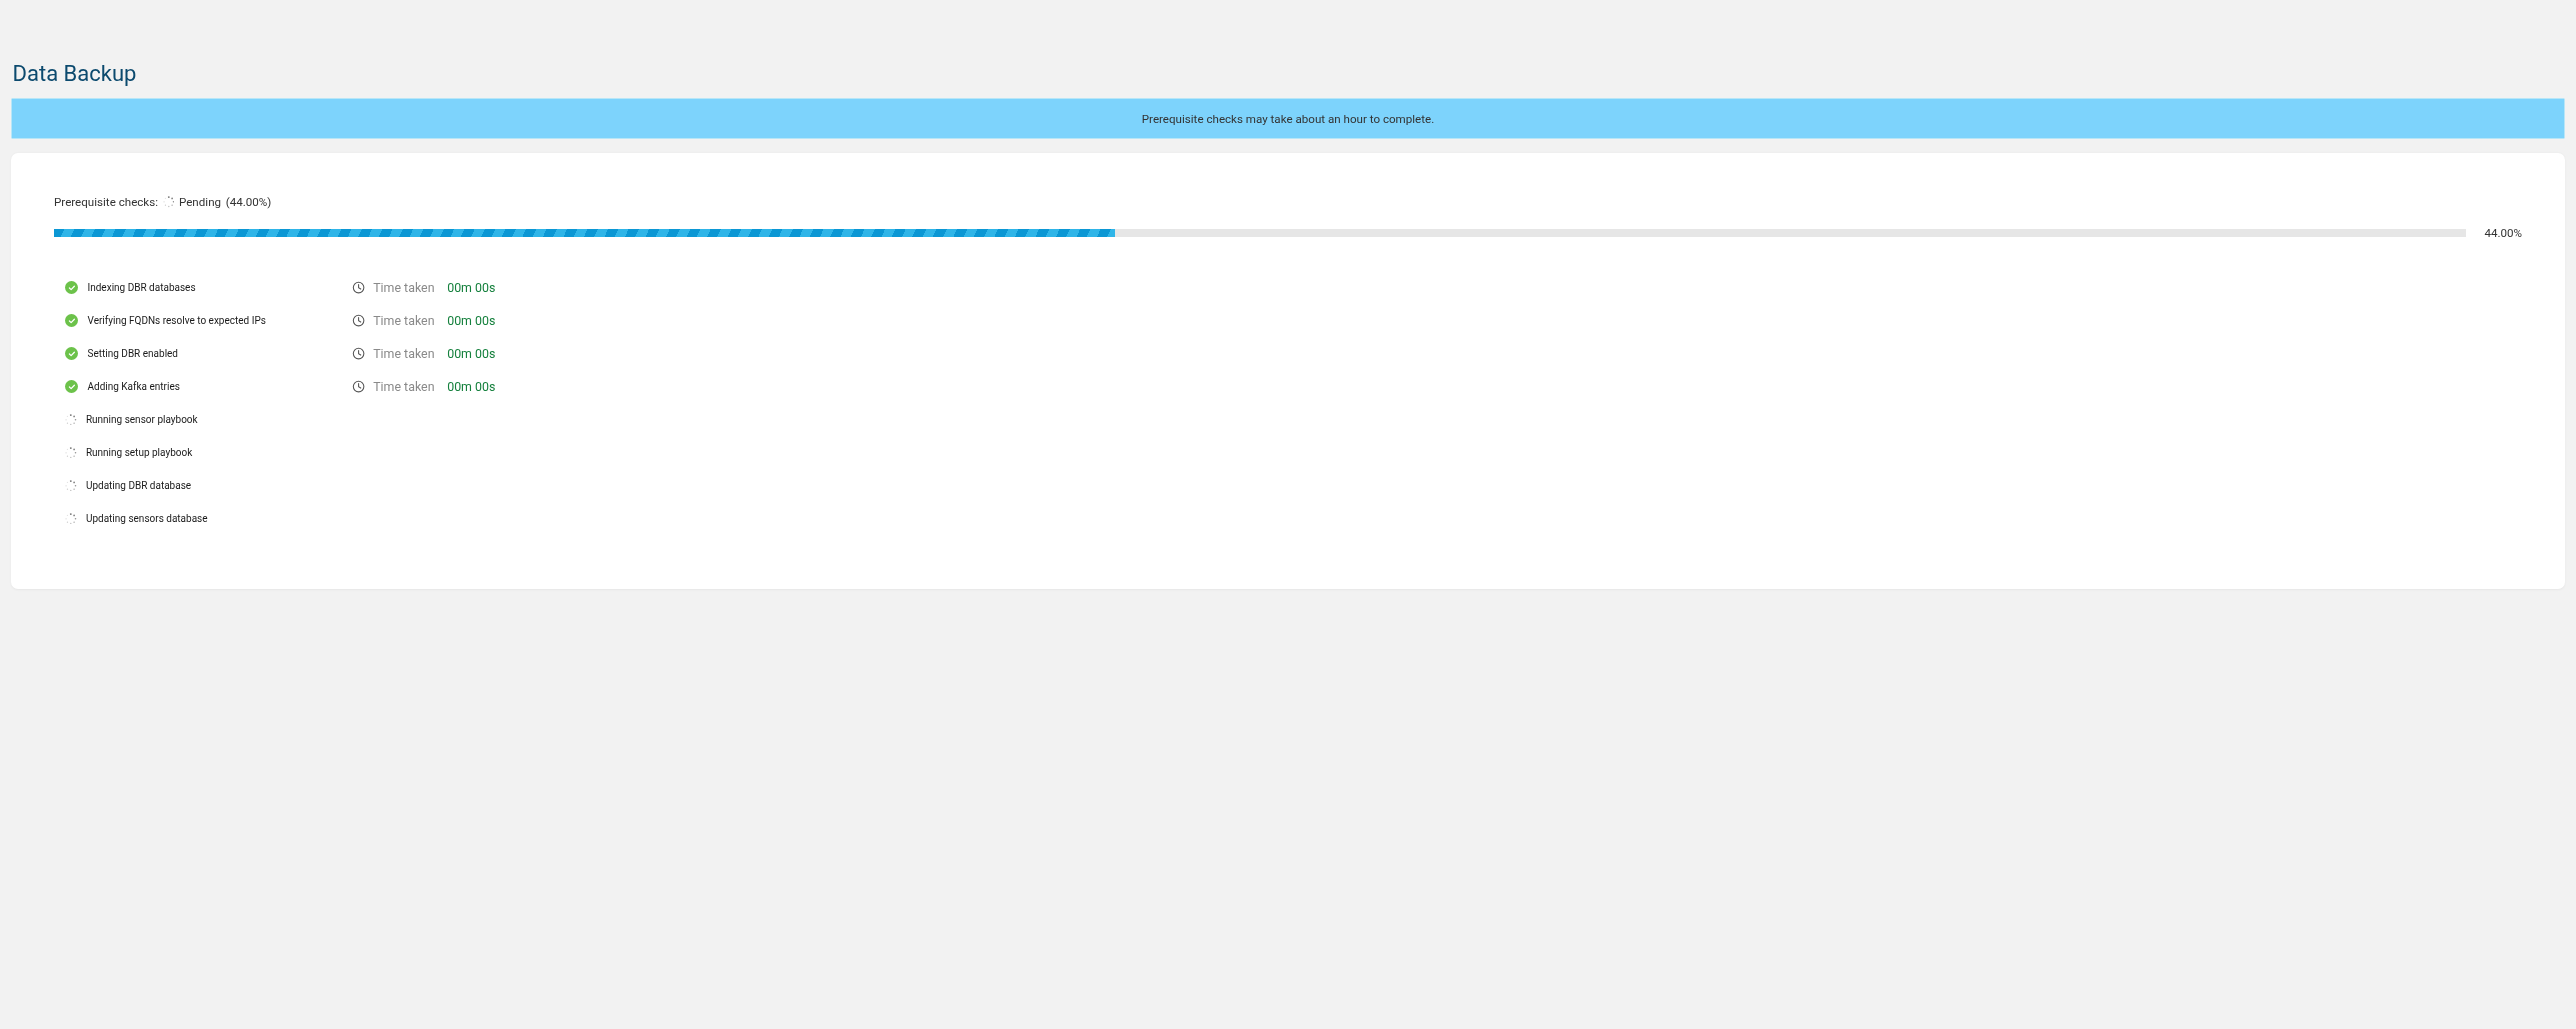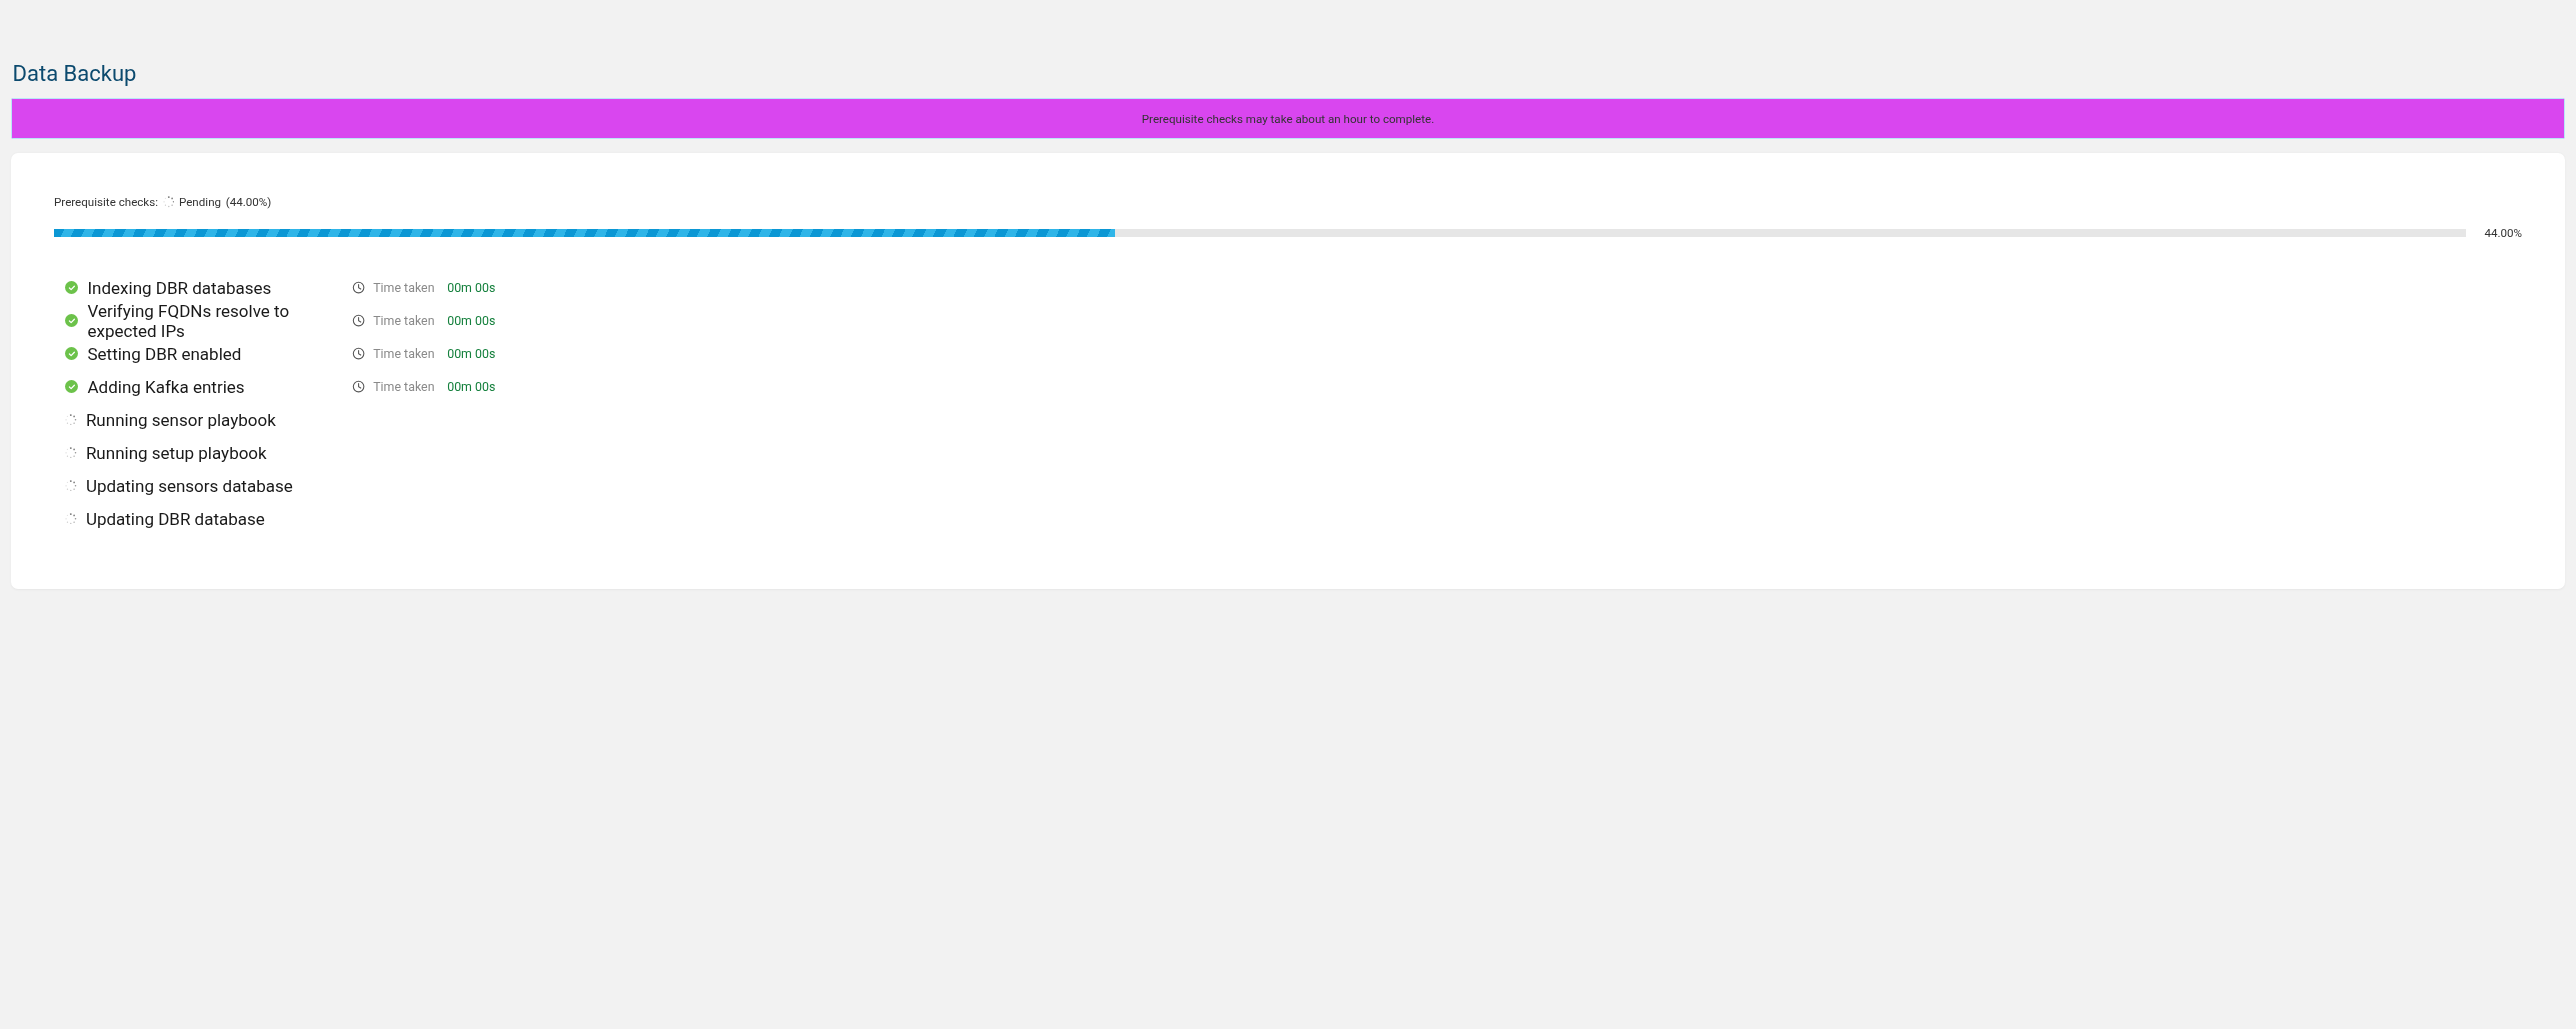--- a/index.html
+++ b/index.html
@@ -15,21 +15,21 @@
     }
     .page-title {
       font-size: 22px;
       font-weight: 400;
       color: #0c4a6e;
       margin-bottom: 12.4px;
       padding-left: 1.6px;
       margin-top: 47px;
     }
     .info-banner {
-      background: #d946ef;
+      background: #7dd3fc;
       border: 0.8px solid #b8e6f7;
       border-radius: 1.6px;
       padding: 12.4px;
       text-align: center;
       font-size: 11.6px;
       color: #333;
       margin-bottom: 14px;
     }
     .card {
       background: #ffffff;
@@ -83,21 +83,21 @@
       height: 33px;
     }
     .check-left {
       display: flex;
       align-items: center;
       gap: 9.3px;
       width: 287px;
       flex-shrink: 0;
     }
     .check-label {
-      font-size: 17px;
+      font-size: 10px;
       color: #1a1a1a;
     }
     .check-right {
       display: flex;
       align-items: center;
       gap: 8px;
     }
     .time-label {
       font-size: 12.4px;
       color: #8a8a8a;
@@ -318,37 +318,37 @@
         <circle cx="12.6" cy="3.4" r="1.2" opacity="0.9"></circle>
         <circle cx="14.5" cy="8" r="1.1" opacity="0.8"></circle>
         <circle cx="12.6" cy="12.6" r="1.0" opacity="0.65"></circle>
         <circle cx="8" cy="14.5" r="0.9" opacity="0.5"></circle>
         <circle cx="3.4" cy="12.6" r="0.9" opacity="0.4"></circle>
         <circle cx="1.5" cy="8" r="0.9" opacity="0.3"></circle>
         <circle cx="3.4" cy="3.4" r="0.9" opacity="0.2"></circle>
       </g>
     </svg>
   </span>
-          <span class="check-label">Updating sensors database</span>
+          <span class="check-label">Updating DBR database</span>
         </div>
       </div>
       <div class="check-row">
         <div class="check-left">
   <span class="icon-spinner">
     <svg viewBox="0 0 16 16">
       <g fill="#777">
         <circle cx="8" cy="1.5" r="1.3" opacity="1"></circle>
         <circle cx="12.6" cy="3.4" r="1.2" opacity="0.9"></circle>
         <circle cx="14.5" cy="8" r="1.1" opacity="0.8"></circle>
         <circle cx="12.6" cy="12.6" r="1.0" opacity="0.65"></circle>
         <circle cx="8" cy="14.5" r="0.9" opacity="0.5"></circle>
         <circle cx="3.4" cy="12.6" r="0.9" opacity="0.4"></circle>
         <circle cx="1.5" cy="8" r="0.9" opacity="0.3"></circle>
         <circle cx="3.4" cy="3.4" r="0.9" opacity="0.2"></circle>
       </g>
     </svg>
   </span>
-          <span class="check-label">Updating DBR database</span>
+          <span class="check-label">Updating sensors database</span>
         </div>
       </div>
     </div>
 </div>
 
 
 </body></html>

